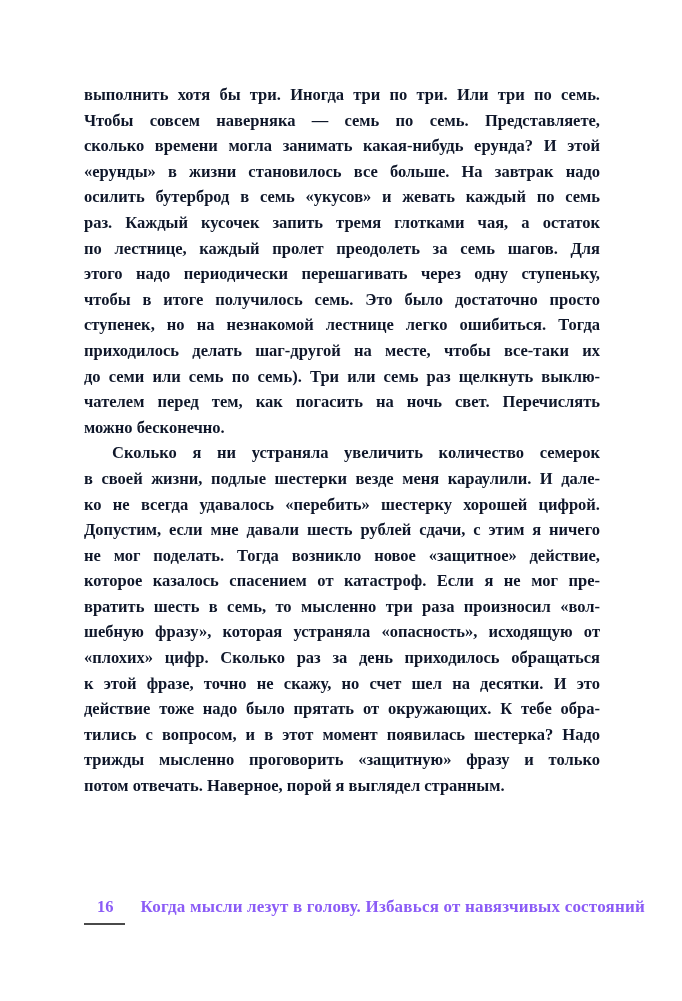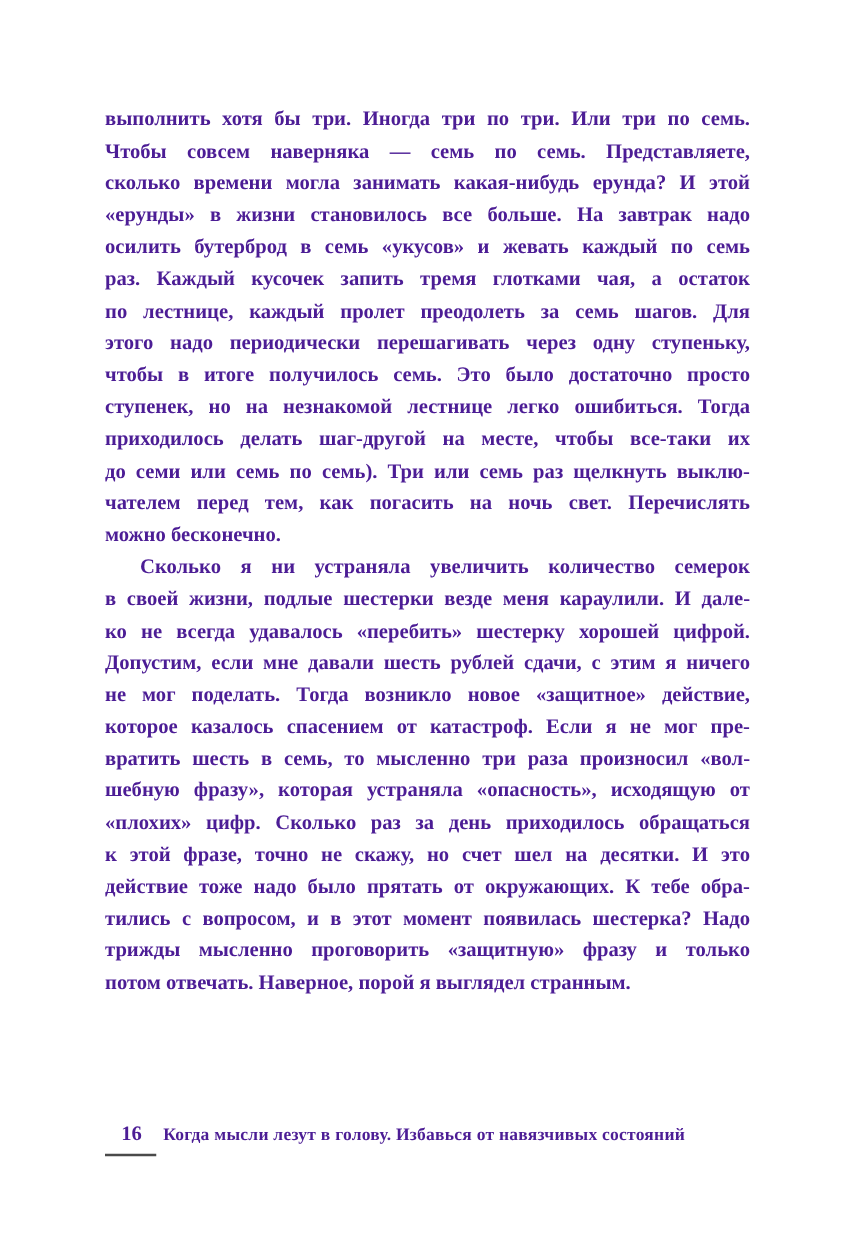--- a/index.html
+++ b/index.html
@@ -13,21 +13,21 @@
     height: 1001px;
     background: #ffffff;
     overflow: hidden;
     font-family: "Liberation Serif", "DejaVu Serif", serif;
   }
   .text-block {
     position: absolute;
     left: 84px;
     top: 82px;
     width: 516px;
-    color: #4c1d95;
+    color: #0f172a;
   }
   .line {
     font-size: 16.5px;
     font-weight: 700;
     line-height: 25.6px;
     text-align: justify;
     text-align-last: justify;
   }
   .line.last {
     text-align-last: left;
@@ -35,32 +35,32 @@
   .line.indent {
     text-indent: 28px;
   }
   .page-footer {
     position: absolute;
     left: 84px;
     top: 897px;
     width: 516px;
     display: flex;
     align-items: baseline;
-    color: #4c1d95;
+    color: #8b5cf6;
   }
   .page-number {
     display: inline-block;
     font-size: 16.5px;
     font-weight: 700;
     padding: 0 11px 6px 13px;
     border-bottom: 2px solid #4a4a4a;
   }
   .running-title {
-    margin-left: 6px;
-    font-size: 14px;
+    margin-left: 16px;
+    font-size: 17px;
     font-weight: 700;
     letter-spacing: 0.2px;
     white-space: nowrap;
   }
 </style>
 </head>
 <body>
 
 <div class="book-page">
   <main class="text-block">

